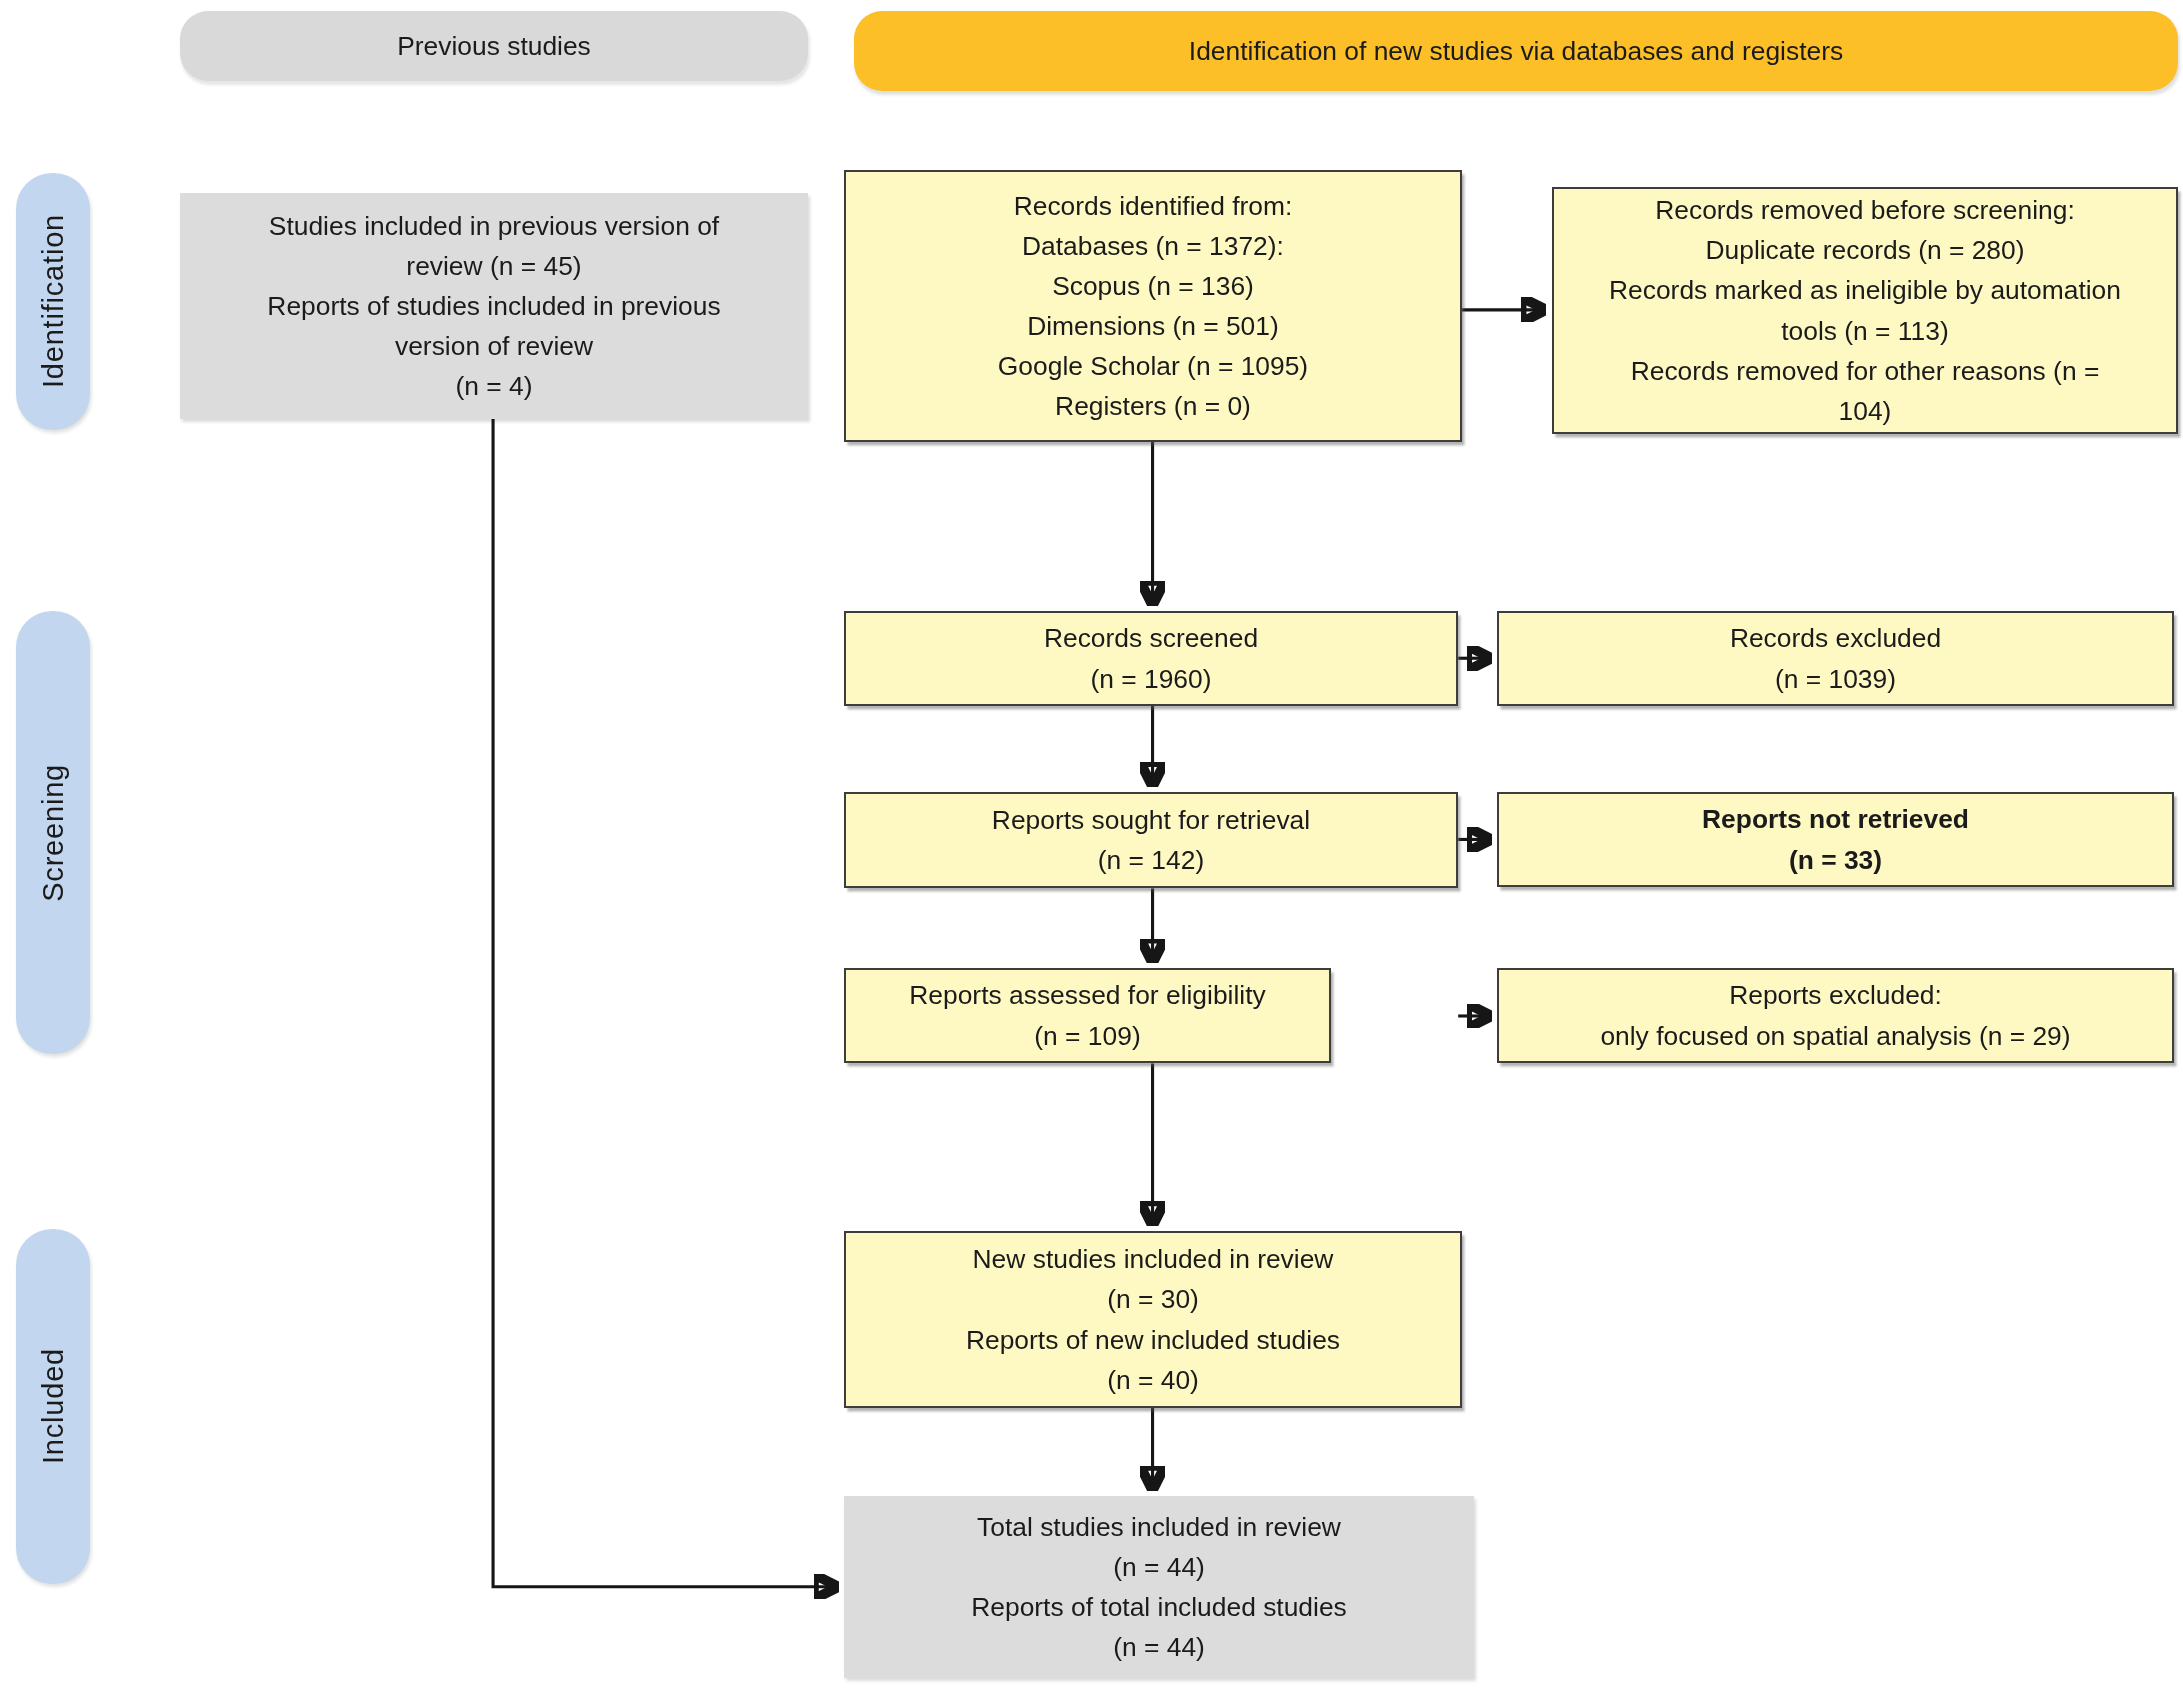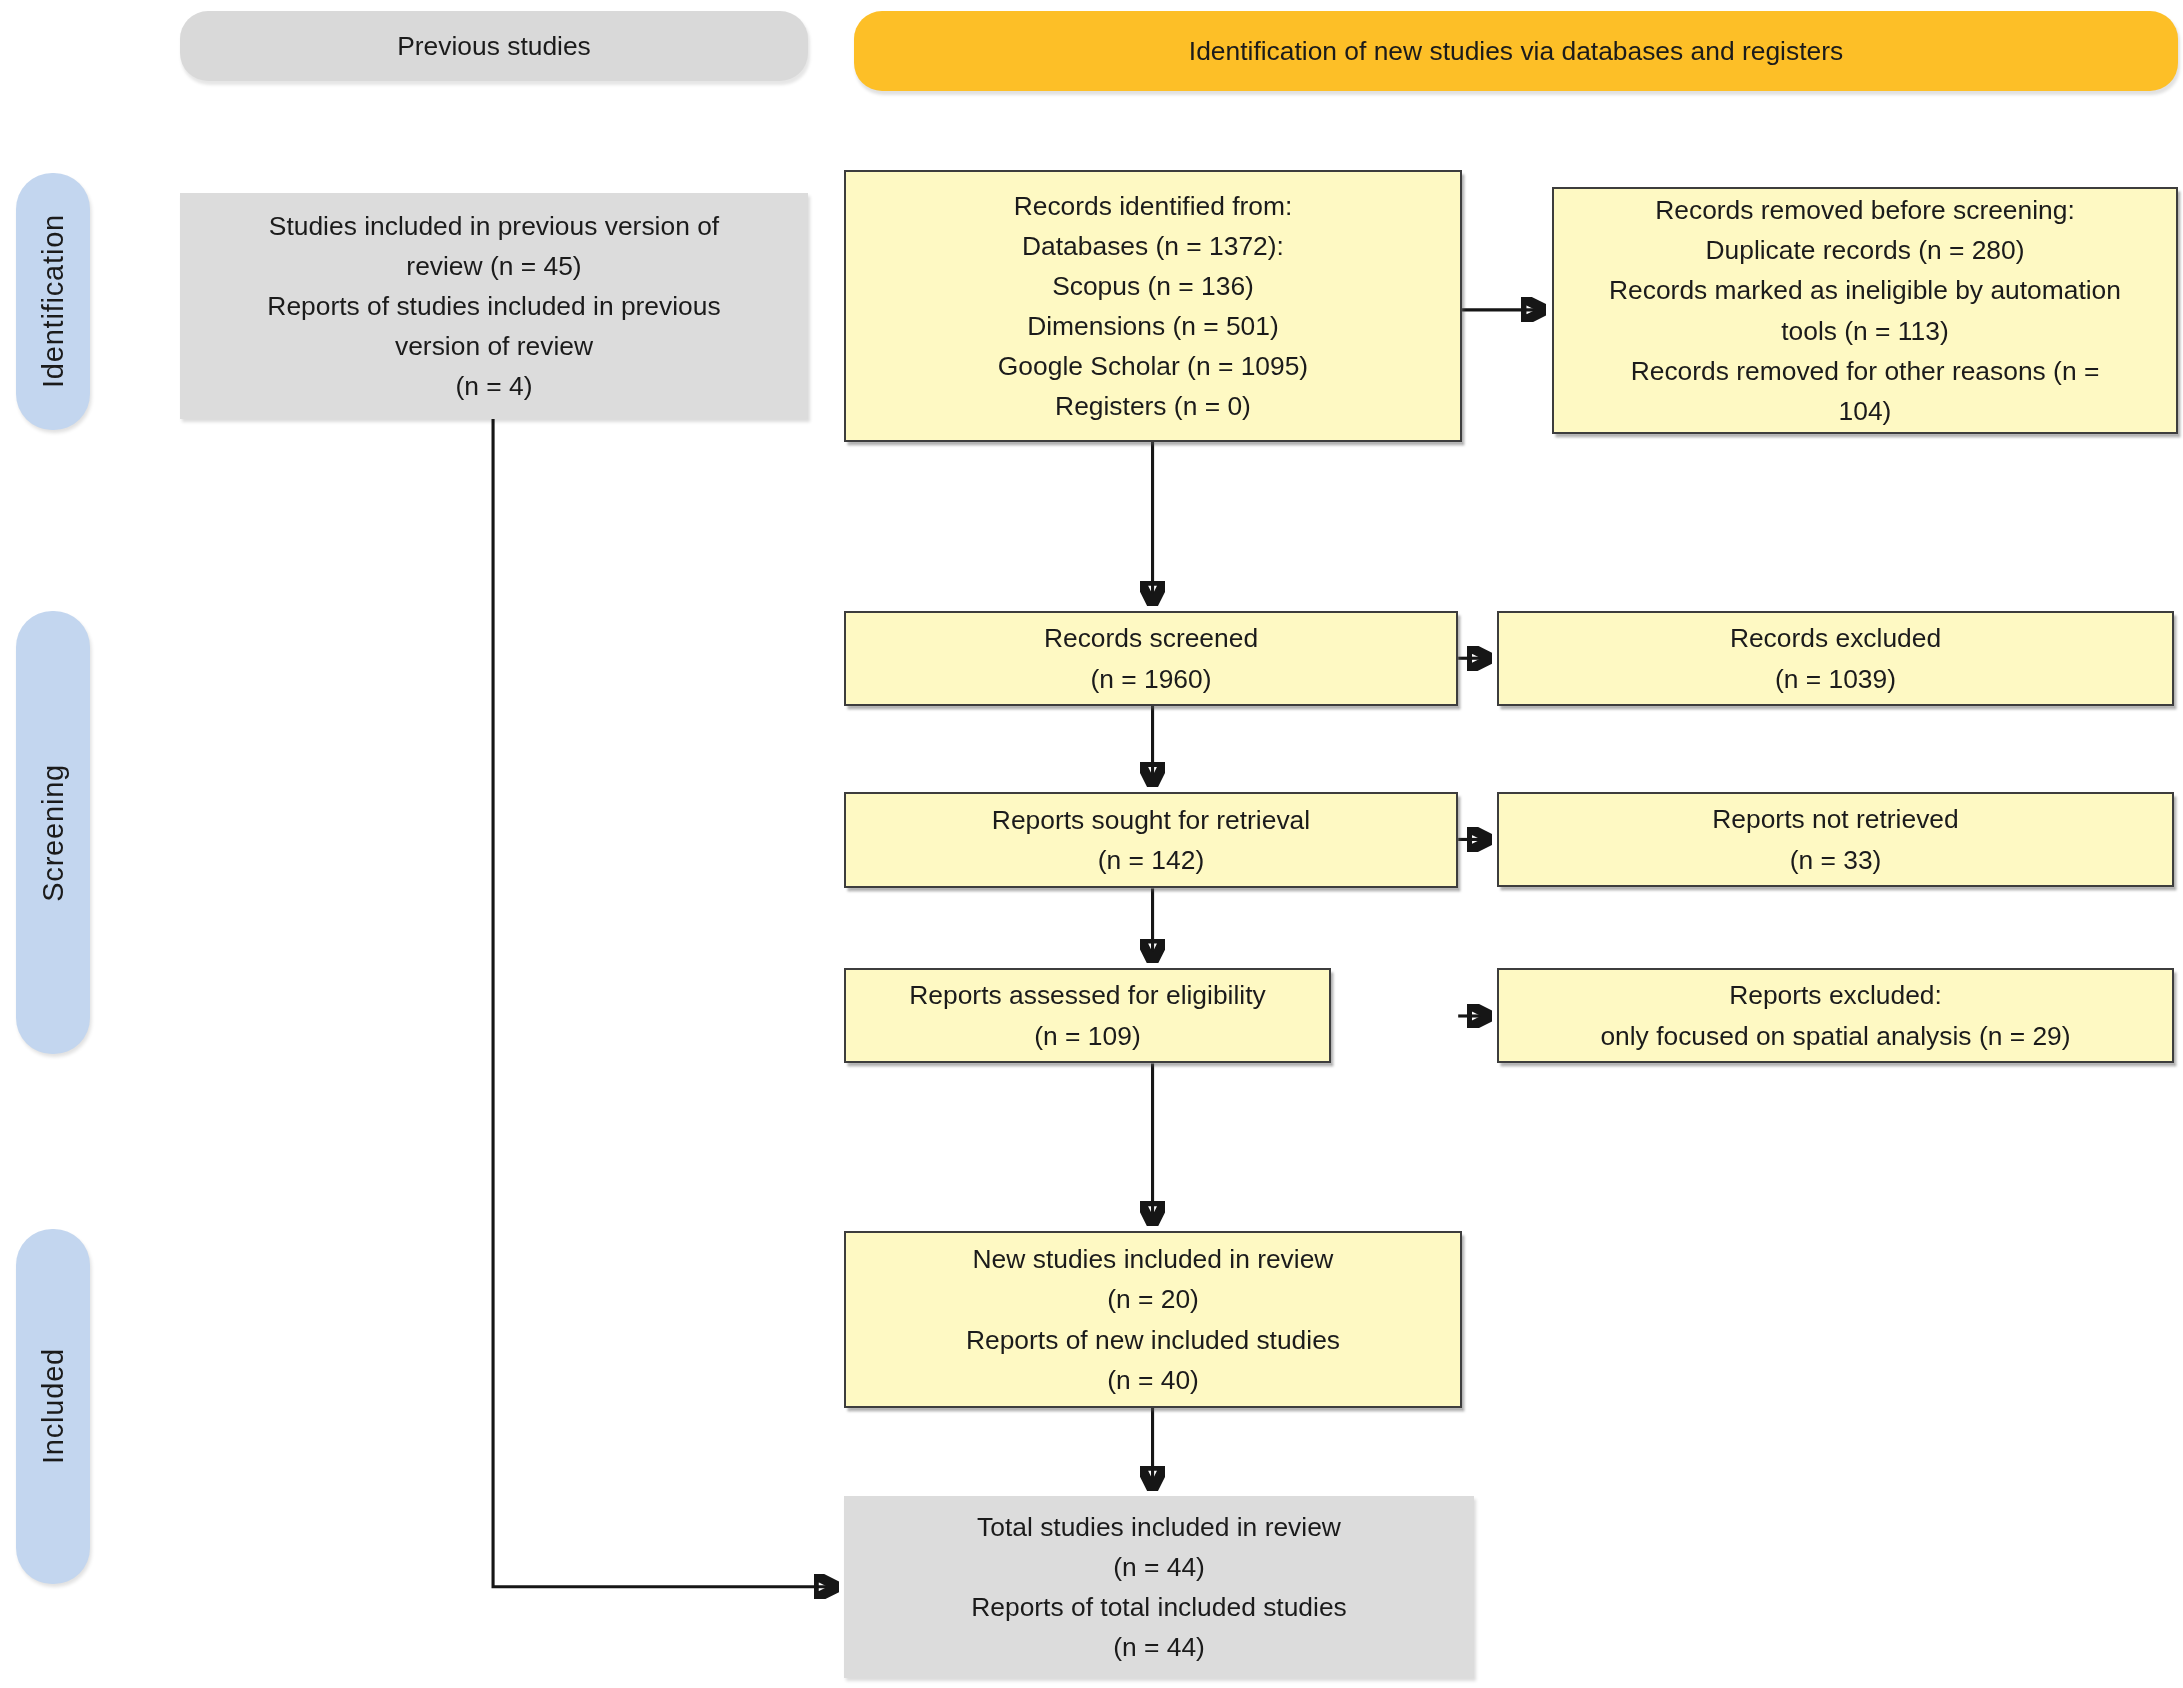--- a/index.html
+++ b/index.html
@@ -98,30 +98,30 @@
 Records removed for other reasons (n =
 104)</div>
 
   <div class="node white-box" style="left:844px;top:611px;width:614px;height:95px;">Records screened
 (n = 1960)</div>
   <div class="node white-box" style="left:1497px;top:611px;width:677px;height:95px;">Records excluded
 (n = 1039)</div>
 
   <div class="node white-box" style="left:844px;top:792px;width:614px;height:96px;">Reports sought for retrieval
 (n = 142)</div>
-  <div class="node white-box" style="left:1497px;top:792px;width:677px;height:95px;">Reports not retrieved
+  <div class="node white-box" style="left:1497px;top:792px;width:677px;height:95px;font-weight:bold;">Reports not retrieved
 (n = 33)</div>
 
   <div class="node white-box" style="left:844px;top:968px;width:487px;height:95px;">Reports assessed for eligibility
 (n = 109)</div>
   <div class="node white-box" style="left:1497px;top:968px;width:677px;height:95px;">Reports excluded:
 only focused on spatial analysis (n = 29)</div>
 
   <div class="node white-box" style="left:844px;top:1231px;width:618px;height:177px;">New studies included in review
-(n = 20)
+(n = 30)
 Reports of new included studies
 (n = 40)</div>
   <div class="node gray-box" style="left:844px;top:1496px;width:630px;height:182px;">Total studies included in review
 (n = 44)
 Reports of total included studies
 (n = 44)</div>
 
 </div>
 
 

